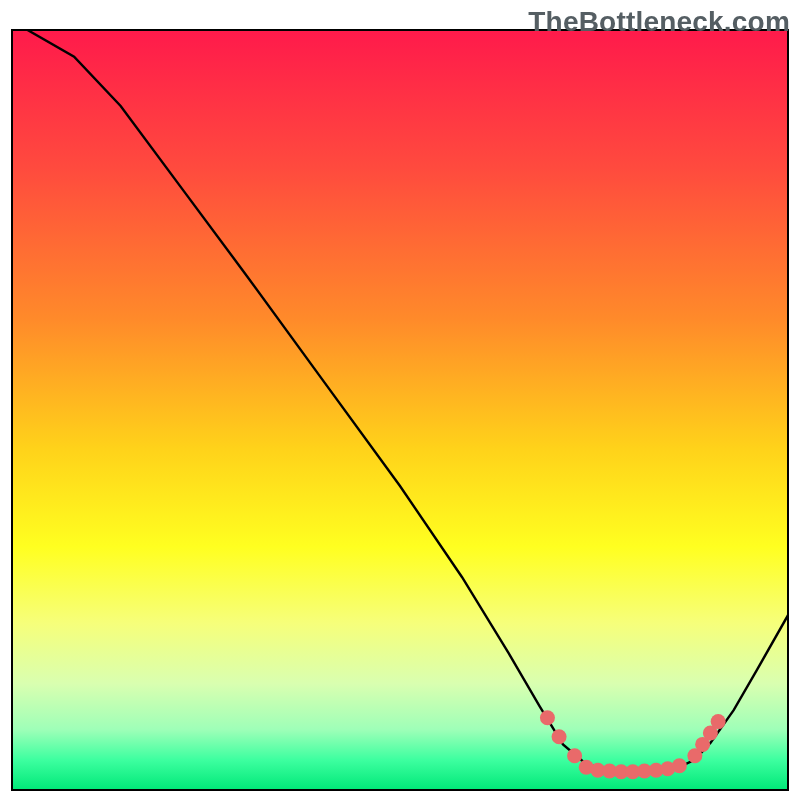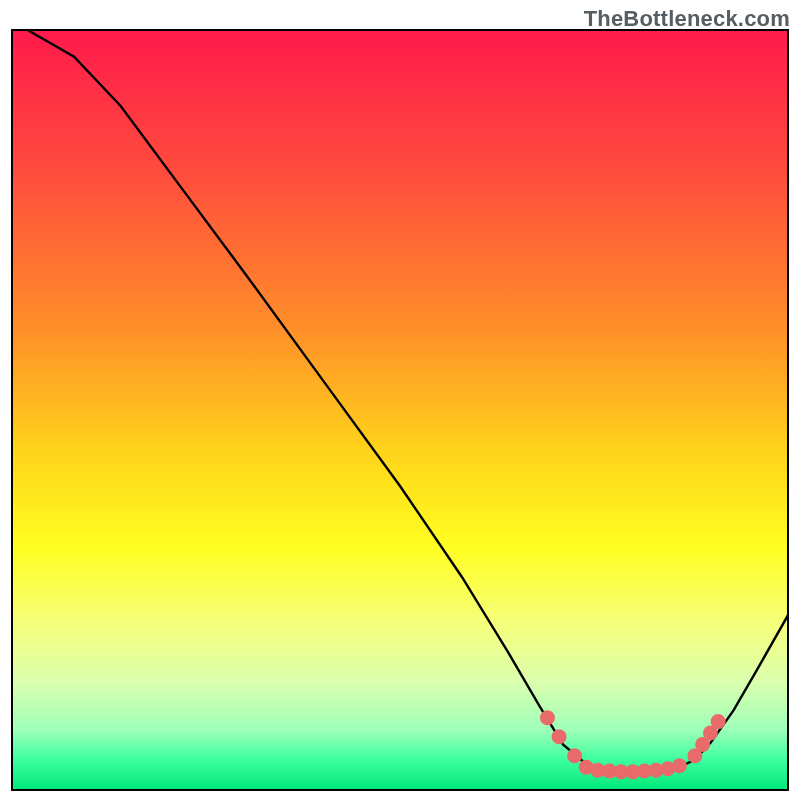--- a/index.html
+++ b/index.html
@@ -13,21 +13,21 @@
   }
   .chart-container {
     position: relative;
     width: 800px;
     height: 800px;
   }
   .watermark {
     position: absolute;
     top: 6px;
     right: 10px;
-    font-size: 22px;
+    font-size: 28px;
     font-weight: 600;
     color: #555e63;
     letter-spacing: 0.2px;
     z-index: 10;
   }
   svg.plot {
     position: absolute;
     left: 0;
     top: 0;
   }

